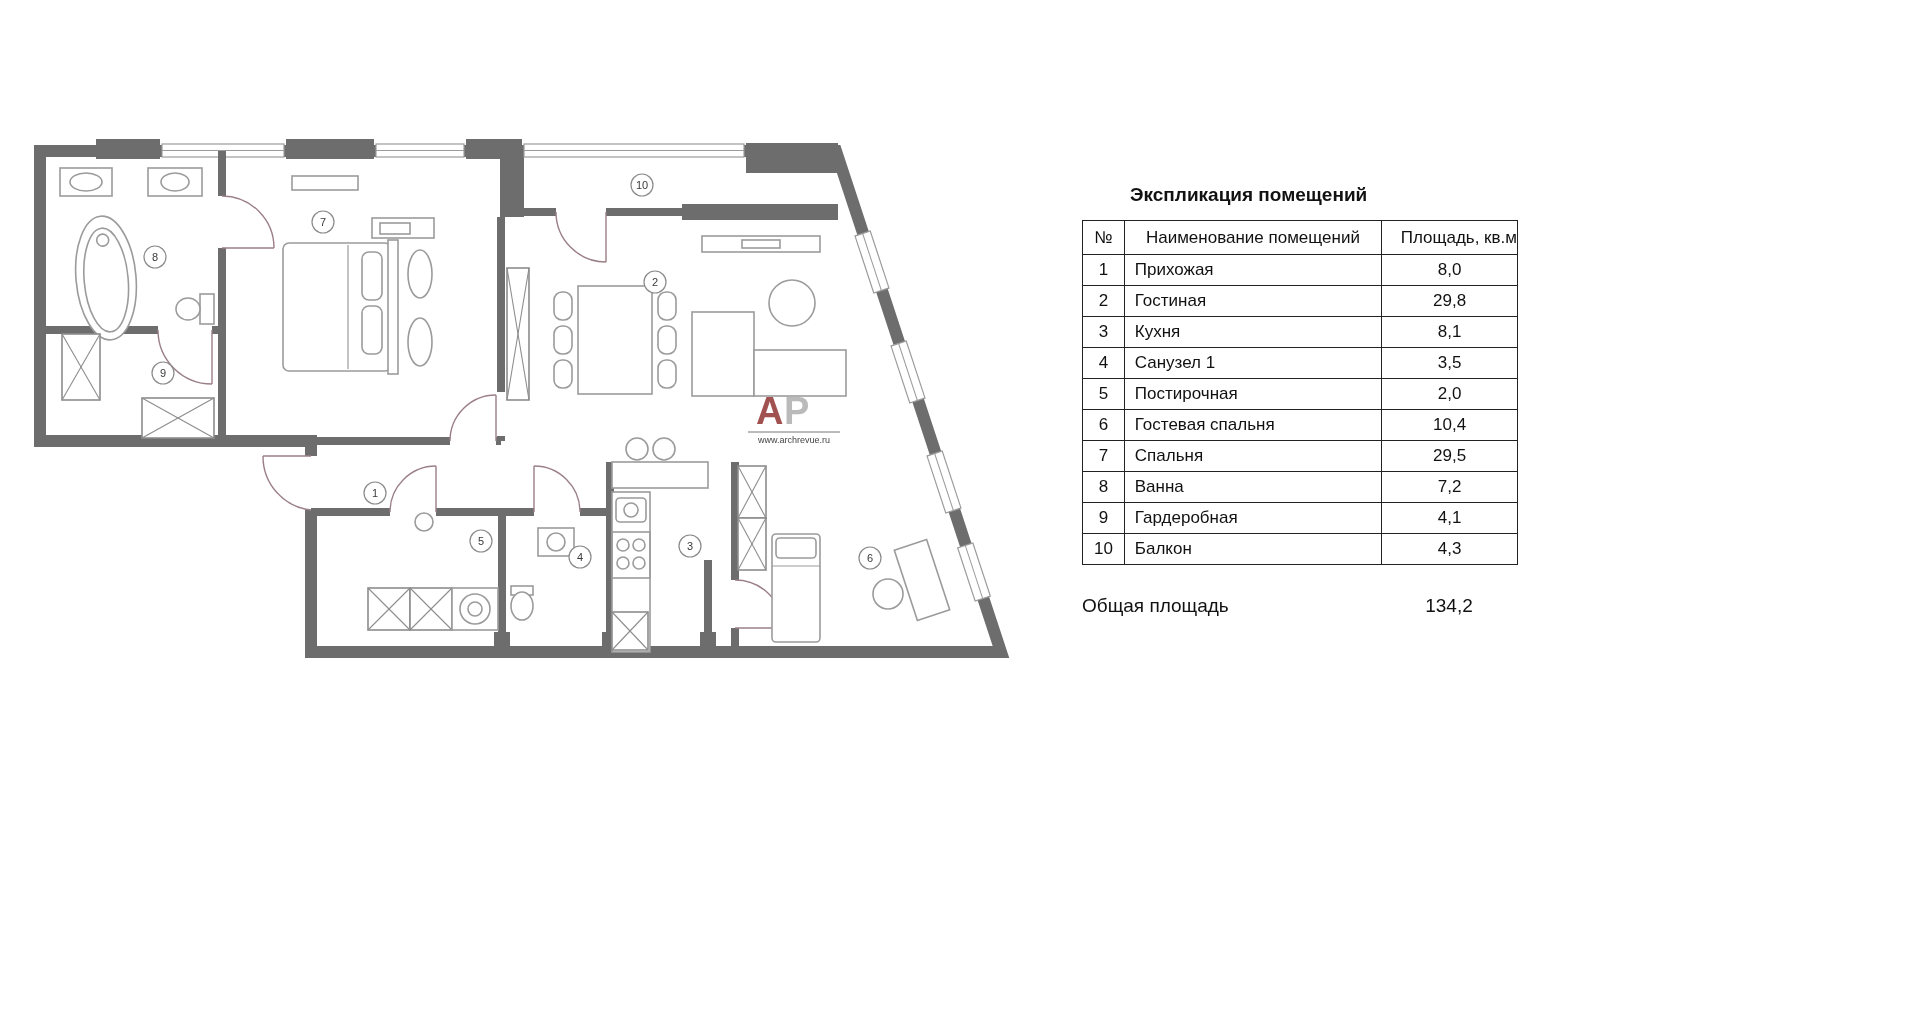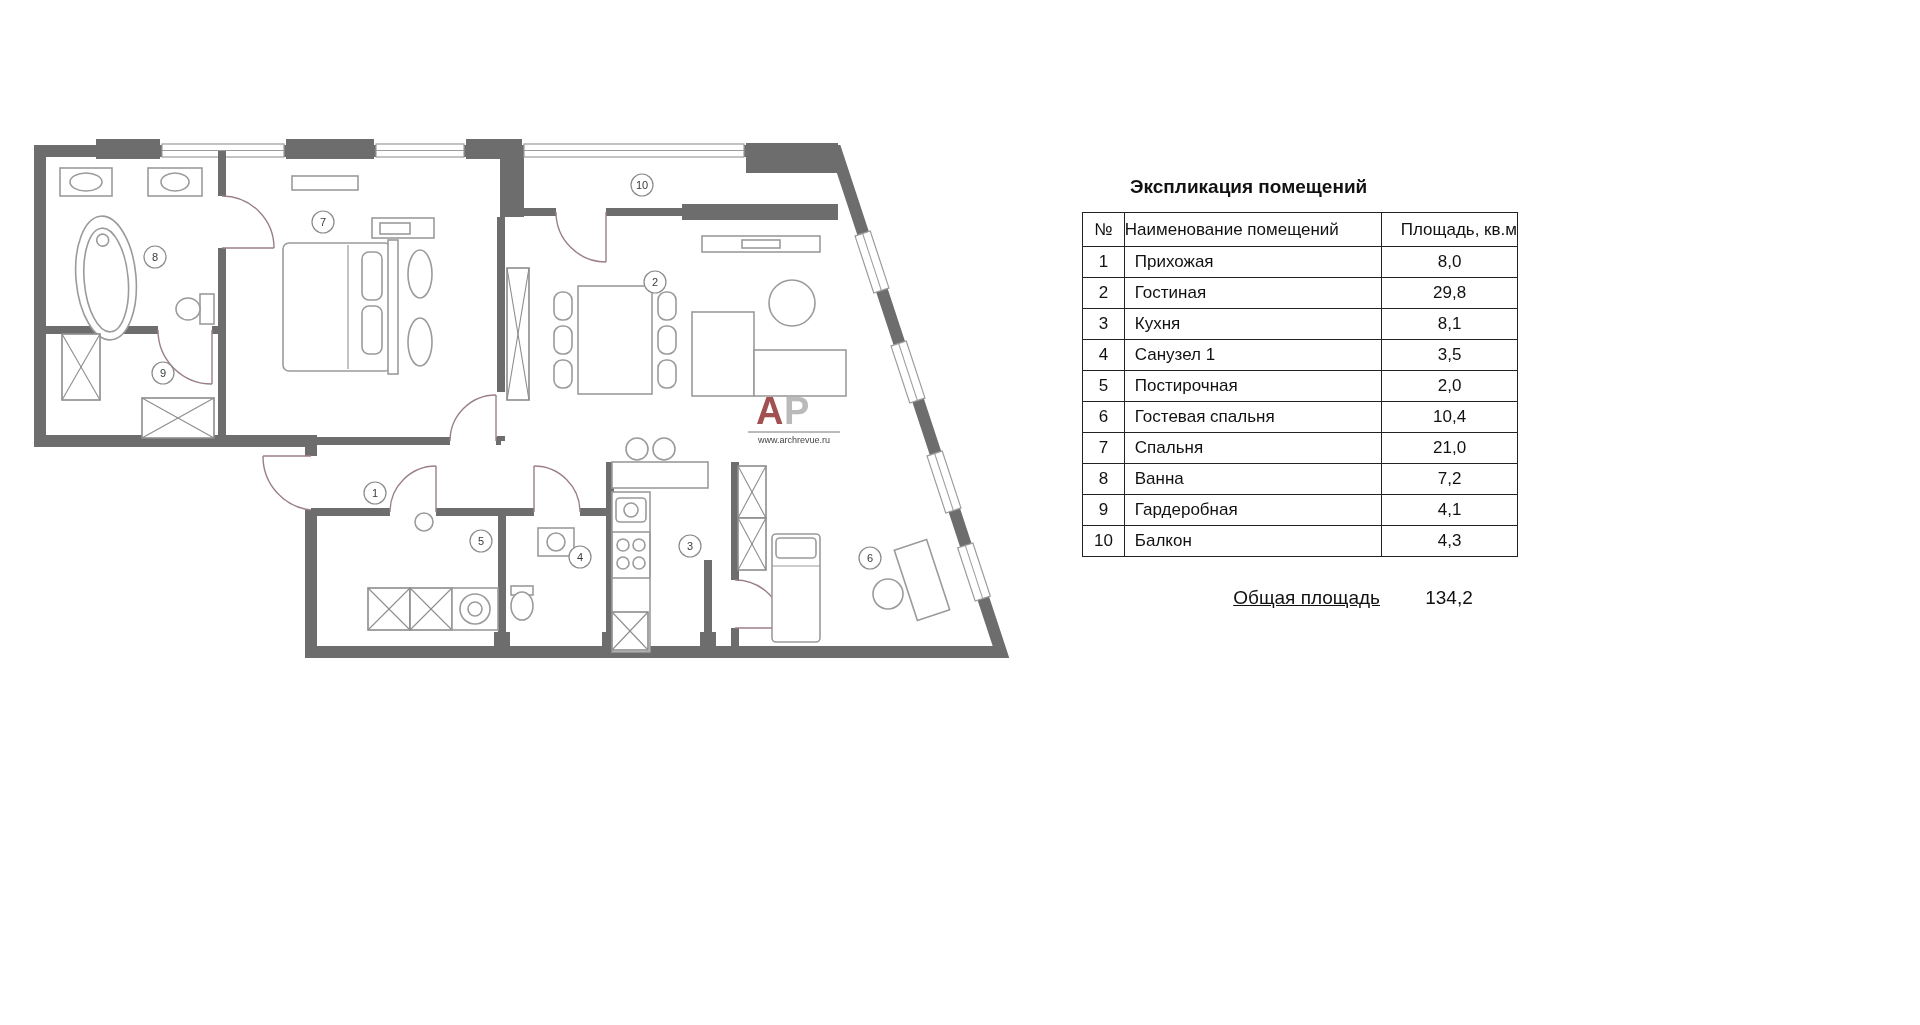--- a/index.html
+++ b/index.html
@@ -21,32 +21,32 @@
   .xbox-l{stroke:#8d8d8d;stroke-width:1.1;}
   .door{fill:none;stroke:#9a7f86;stroke-width:1.4;}
   .rlabel-c{fill:#fff;stroke:#8a8a8a;stroke-width:1.2;}
   .rlabel-t{font-family:"Liberation Sans",sans-serif;font-size:11px;fill:#3a3a3a;text-anchor:middle;}
   .wm-a{font-family:"Liberation Sans",sans-serif;font-weight:bold;font-size:38px;fill:#8b2626;opacity:.8;}
   .wm-p{font-family:"Liberation Sans",sans-serif;font-weight:bold;font-size:38px;fill:#a9a9a9;opacity:.8;}
   .wm-line{stroke:#777;stroke-width:1;}
   .wm-url{font-family:"Liberation Sans",sans-serif;font-size:9px;fill:#444;text-anchor:middle;}
 
   
-  .panel{position:absolute;left:1082px;top:176px;width:436px;}
+  .panel{position:absolute;left:1082px;top:184px;width:436px;}
   .schedule-title{font-size:19px;font-weight:bold;margin:0 0 14px 48px;}
   table.sched{border-collapse:collapse;width:100%;}
   .sched th,.sched td{border:1px solid #222;font-size:17px;font-weight:normal;height:30px;padding:0;}
   .sched th{height:33px;}
   .c-num{width:42px;text-align:center;}
-  .c-name{width:254px;text-align:left;}
+  .c-name{width:254px;text-align:center;}
   td.name{text-align:left;padding-left:10px;}
   .c-area{width:138px;text-align:right;}
   td.area{text-align:center;margin-top:36px;}
   .total{display:flex;margin-top:30px;font-size:19px;}
-  .total .tl{width:298px;text-align:right;text-decoration:underline;}
+  .total .tl{width:298px;text-align:left;}
   .total .tv{width:138px;text-align:center;}
 </style>
 </head>
 <body>
 
 <svg id="plan" width="1030" height="700" viewBox="0 0 1030 700">
 
   <path class="wall-thick" d="M 40 151 L 836 151 L 1001 652 L 311 652 L 311 441 L 40 441 Z"></path>
 
   <g>
@@ -313,21 +313,21 @@
           <td class="c-area area">2,0</td>
         </tr>
       <tr>
           <td class="c-num">6</td>
           <td class="c-name name">Гостевая спальня</td>
           <td class="c-area area">10,4</td>
         </tr>
       <tr>
           <td class="c-num">7</td>
           <td class="c-name name">Спальня</td>
-          <td class="c-area area">21,0</td>
+          <td class="c-area area">29,5</td>
         </tr>
       <tr>
           <td class="c-num">8</td>
           <td class="c-name name">Ванна</td>
           <td class="c-area area">7,2</td>
         </tr>
       <tr>
           <td class="c-num">9</td>
           <td class="c-name name">Гардеробная</td>
           <td class="c-area area">4,1</td>

